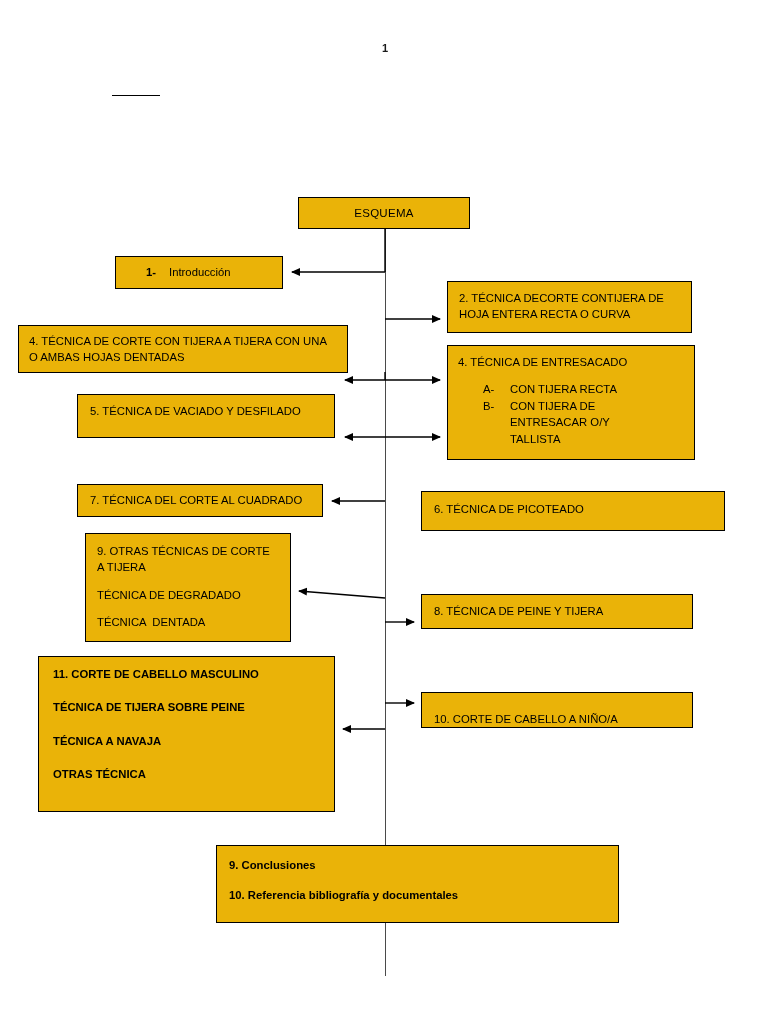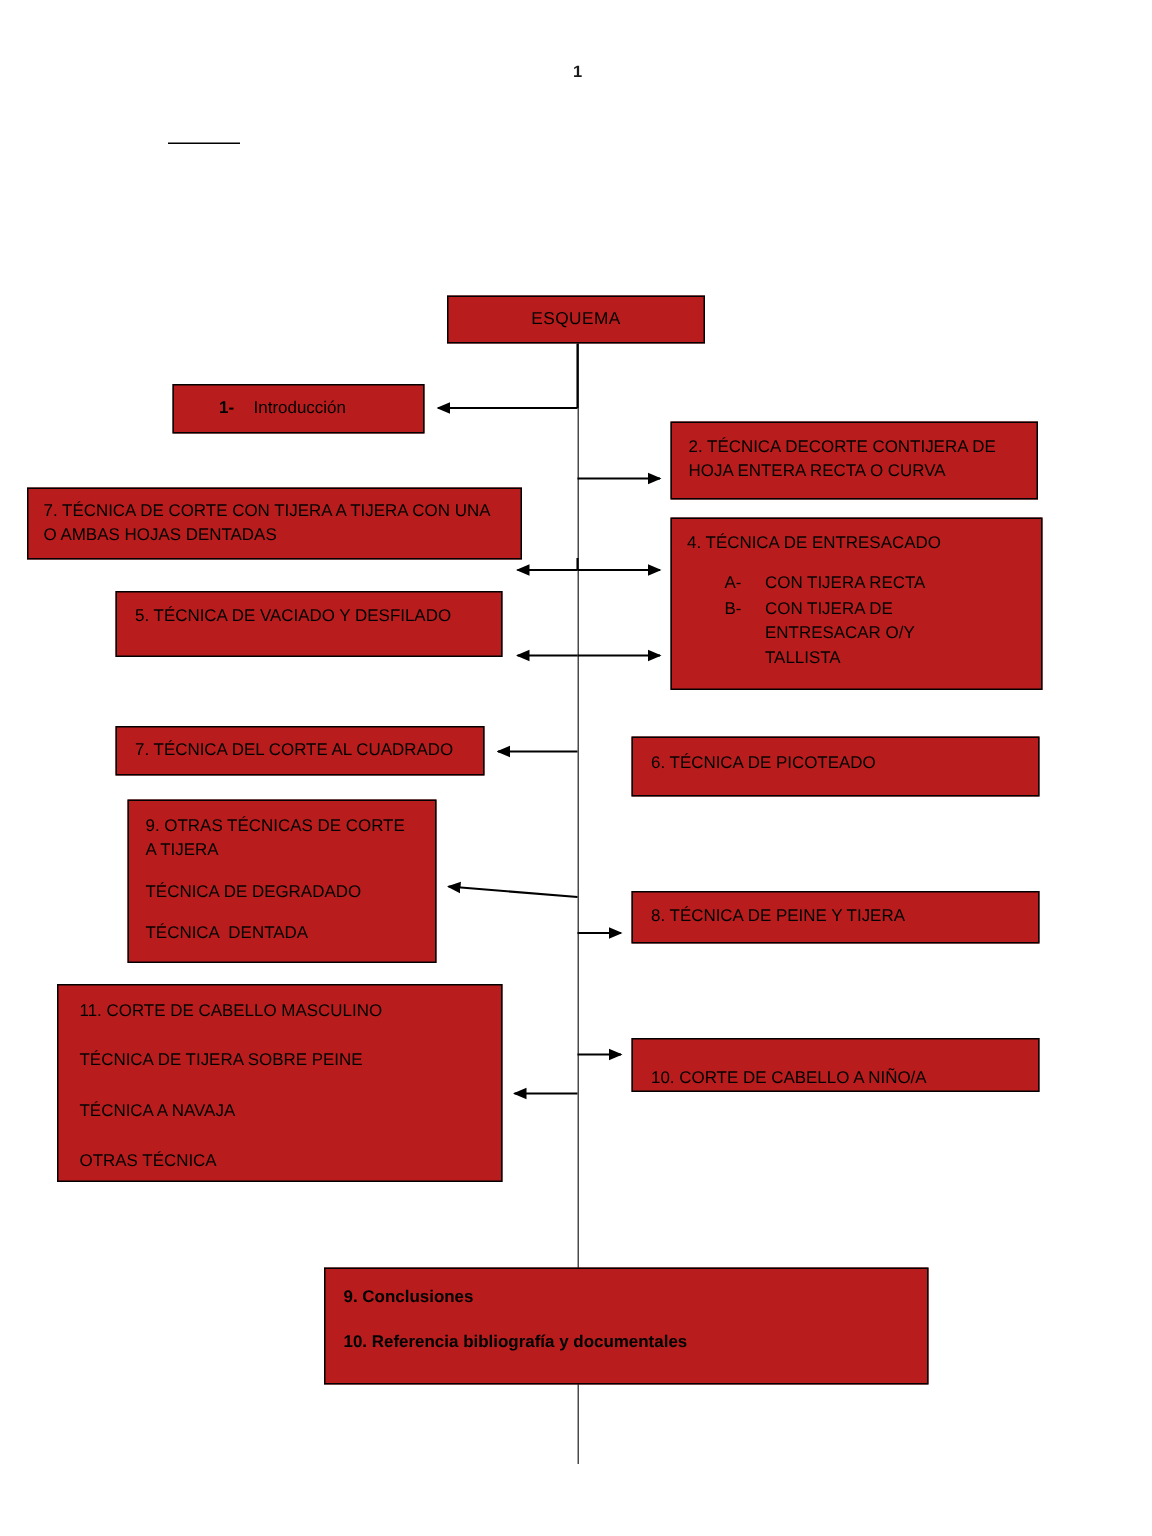--- a/index.html
+++ b/index.html
@@ -26,21 +26,21 @@
   
   .spine{
     position:absolute;left:385px;top:228px;width:0;height:748px;
     border-left:1.5px solid #4a4a4a;
   }
 
   
   .box{
     position:absolute;
     border:1.3px solid #000;
-    background:#b91c1c;
+    background:#eab308;
     box-sizing:border-box;
     font-size:11.3px;
     line-height:1.45;
     color:#000;
   }
   .box .line{white-space:pre;}
 
   .box-esquema{
     left:298px;top:197px;width:172px;height:32px;
     display:flex;align-items:center;justify-content:center;
@@ -56,29 +56,29 @@
 
   .box2{left:447px;top:281px;width:245px;height:52px;padding:8px 11px 0 11px;}
   .box3{left:18px;top:325px;width:330px;height:48px;padding:7px 10px 0 10px;}
   .box4{left:447px;top:345px;width:248px;height:115px;padding:8px 10px 0 10px;}
   .box4 .sub{margin-top:11px;padding-left:25px;}
   .box4 .sub .row{display:flex;}
   .box4 .sub .tag{width:27px;flex:none;}
 
   .box5{left:77px;top:394px;width:258px;height:44px;padding:8px 10px 0 12px;}
   .box7{left:77px;top:484px;width:246px;height:33px;display:flex;align-items:center;padding-left:12px;}
-  .box6{left:421px;top:491px;width:272px;height:40px;padding:9px 10px 0 12px;}
+  .box6{left:421px;top:491px;width:304px;height:40px;padding:9px 10px 0 12px;}
 
   .box9{left:85px;top:533px;width:206px;height:109px;padding:9px 10px 0 11px;}
   .box9 .line{margin-bottom:0;}
   .box9 .gap{height:11px;}
 
   .box8{left:421px;top:594px;width:272px;height:35px;display:flex;align-items:center;padding-left:12px;}
 
-  .box11{left:38px;top:656px;width:297px;height:132px;padding:9px 10px 0 14px;}
+  .box11{left:38px;top:656px;width:297px;height:156px;padding:9px 10px 0 14px;font-weight:bold;}
   .box11 .gap{height:17px;}
 
   .box10{left:421px;top:692px;width:272px;height:36px;display:flex;align-items:flex-end;padding-left:12px;}
 
   .box-bottom{
     left:216px;top:845px;width:403px;height:78px;padding:11px 10px 0 12px;
     font-weight:bold;
   }
   .box-bottom .gap{height:14px;}
 
@@ -138,21 +138,21 @@
     <span class="num">1-</span>
     <span class="txt">Introducción</span>
   </div>
 
   <div class="box box2">
     <div class="line">2. TÉCNICA DECORTE CONTIJERA DE</div>
     <div class="line">HOJA ENTERA RECTA O CURVA</div>
   </div>
 
   <div class="box box3">
-    <div class="line">7. TÉCNICA DE CORTE CON TIJERA A TIJERA CON UNA</div>
+    <div class="line">4. TÉCNICA DE CORTE CON TIJERA A TIJERA CON UNA</div>
     <div class="line">O AMBAS HOJAS DENTADAS</div>
   </div>
 
   <div class="box box4">
     <div class="line">4. TÉCNICA DE ENTRESACADO</div>
     <div class="sub">
       <div class="row">
         <span class="tag">A-</span>
         <span>CON TIJERA RECTA</span>
       </div>

